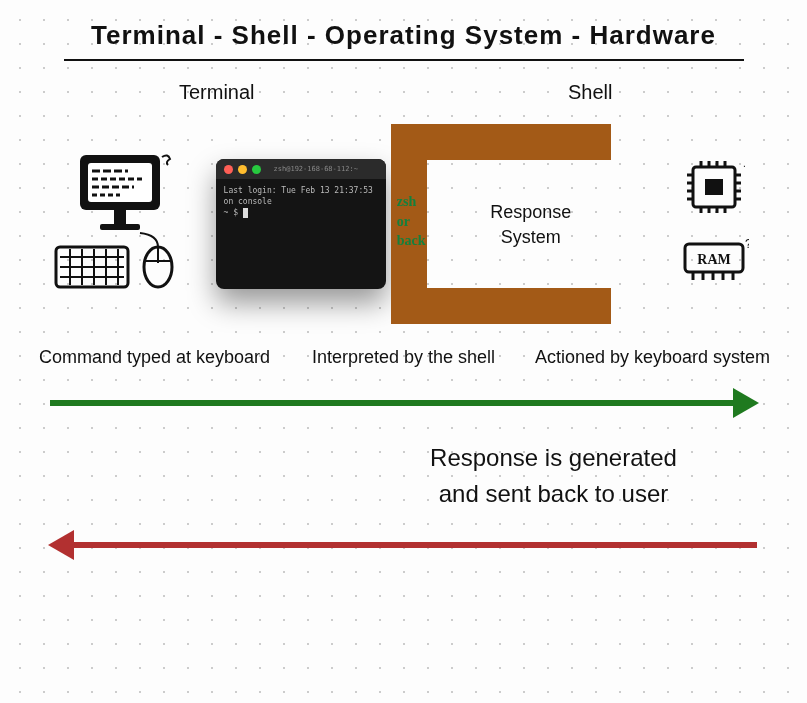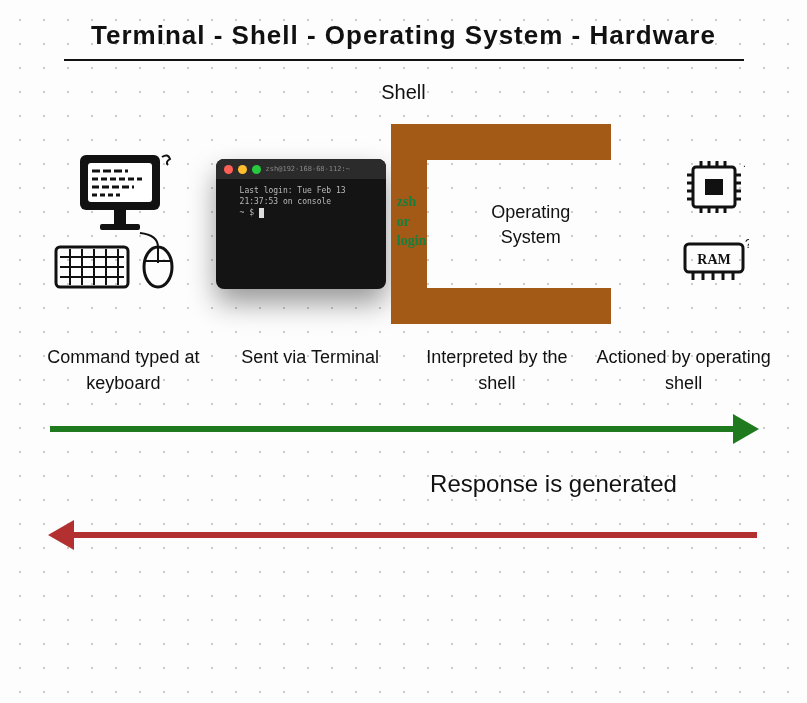--- a/index.html
+++ b/index.html
@@ -52,22 +52,22 @@
   .term {
     width: 170px; height: 130px;
     background:#141414; border-radius:8px;
     box-shadow: 0 14px 28px rgba(0,0,0,0.4);
     position:relative;
     overflow:hidden;
   }
   .term-top { height:20px; background:#2b2b2b; display:flex; align-items:center; padding-left:8px; gap:5px; }
   .term-dot { width:9px; height:9px; border-radius:50%; }
   .term-dot.r{background:#ff5f56;} .term-dot.y{background:#ffbd2e;} .term-dot.g{background:#27c93f;}
-  .term-title { color:#888; font-size:7px; font-family: monospace; }
-  .term-body { padding:6px 24px; color:#bbb; font-size:8px; font-family: monospace; line-height:1.4; }
+  .term-title { color:#888; font-size:7px; margin-left:8px; font-family: monospace; }
+  .term-body { padding:6px 8px; color:#bbb; font-size:8px; font-family: monospace; line-height:1.4; }
   .term-cursor { display:inline-block; width:5px; height:10px; background:#ddd; vertical-align:middle; }
 
   
   .shell-wrap { position:relative; width:260px; height:200px; }
   .shell-c {
     position:absolute; left:0; top:0;
     width:220px; height:200px;
     border: 36px solid #a35a17;
     border-right: none;
     box-sizing: border-box;
@@ -115,20 +115,21 @@
     border-top:15px solid transparent; border-bottom:15px solid transparent;
   }
 </style>
 </head>
 <body>
 
 <div class="title">Terminal - Shell - Operating System - Hardware</div>
 <div class="title-underline"></div>
 
 <div class="labels-row">
+  <div>Terminal</div>
   <div>Shell</div>
 </div>
 
 <div class="icons-row">
 
   <div>
     <svg class="computer-svg" viewBox="0 0 140 150">
 
       <rect x="30" y="6" width="80" height="55" rx="6" fill="#111"></rect>
       <rect x="38" y="14" width="64" height="39" rx="3" fill="#fff"></rect>
@@ -179,24 +180,24 @@
       </div>
     </div>
   </div>
 
   <div style="flex:1.3;">
     <div class="shell-wrap">
       <div class="shell-c"></div>
       <div class="shell-label">
         <div>zsh</div>
         <div>or</div>
-        <div>login</div>
+        <div>back</div>
       </div>
       <div class="os-label">
-        <div>Operating</div>
+        <div>Response</div>
         <div>System</div>
       </div>
     </div>
   </div>
 
   <div style="flex:0.7;">
     <div class="hw-col">
       <svg class="hw-svg" viewBox="0 0 70 60">
         <rect x="14" y="10" width="42" height="40" rx="3" fill="none" stroke="#111" stroke-width="3"></rect>
         <rect x="26" y="22" width="18" height="16" fill="#111"></rect>
@@ -233,30 +234,30 @@
         </g>
         <text x="66" y="12" font-size="12" fill="#111">?</text>
       </svg>
     </div>
   </div>
 
 </div>
 
 <div class="desc-row">
   <div>Command typed at keyboard</div>
-  <div>Sent via Terminal</div>
   <div>Interpreted by the shell</div>
-  <div>Actioned by operating shell</div>
+  <div>Actioned by keyboard system</div>
 </div>
 
 <div class="arrow-right-wrap">
   <div class="arrow-green-line"></div>
   <div class="arrow-green-head"></div>
 </div>
 
 <div class="response-text">
   <div>Response is generated</div>
+  <div>and sent back to user</div>
 </div>
 
 <div class="arrow-left-wrap">
   <div class="arrow-red-line"></div>
   <div class="arrow-red-head"></div>
 </div>
 
 </body></html>

